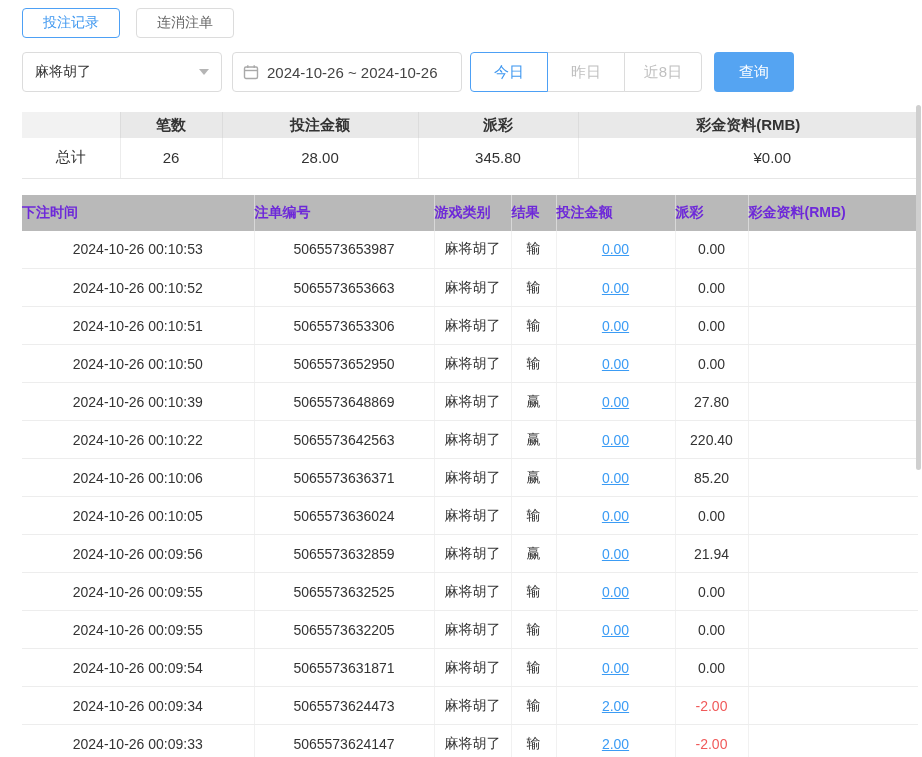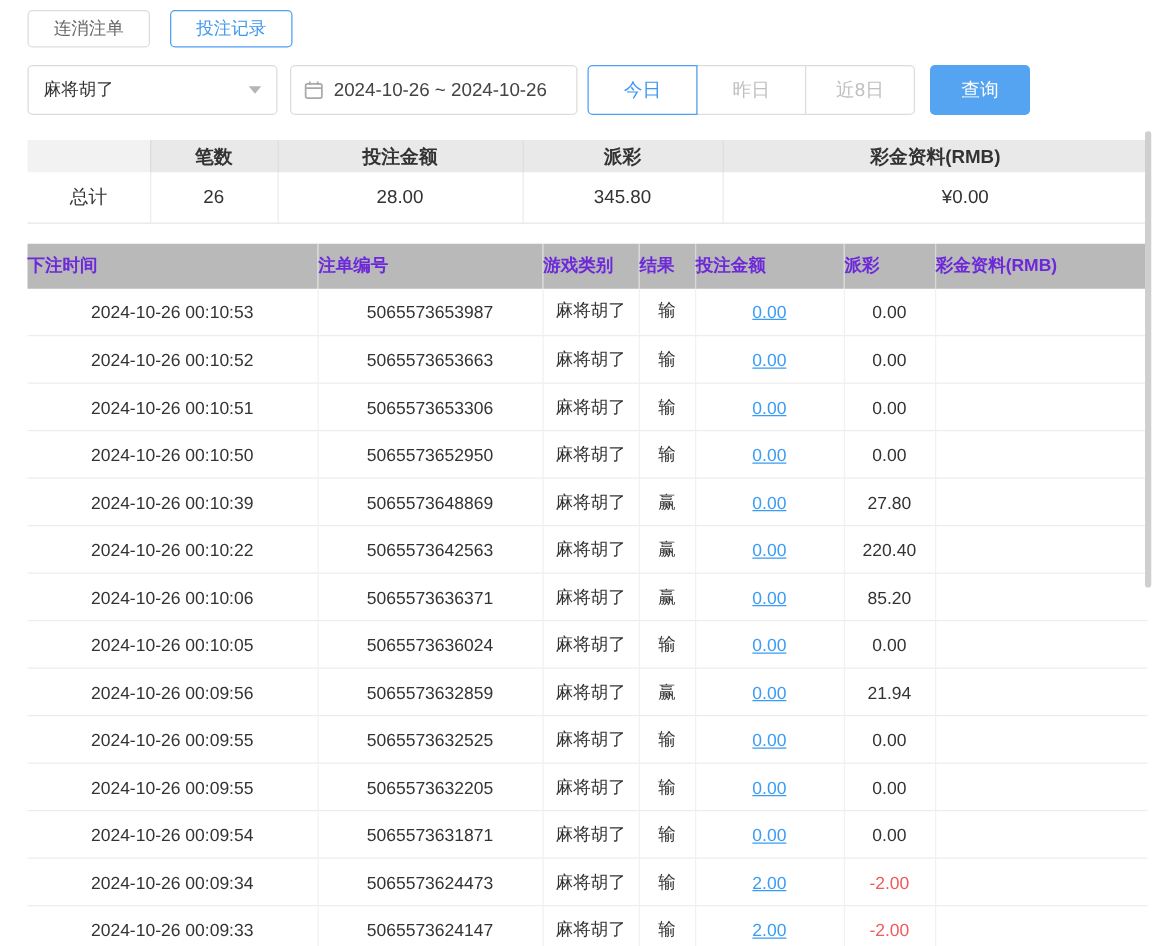--- a/index.html
+++ b/index.html
@@ -33,21 +33,21 @@
     border-right: 5px solid transparent; border-top: 6px solid #b5b5b5;
   }
   .datebox {
     width: 230px; height: 40px; border: 1px solid #dcdcdc; border-radius: 4px;
     display: flex; align-items: center; padding: 0 10px; font-size: 15px;
     color: #444; cursor: pointer; margin-right: 8px;
   }
   .datebox svg { margin-right: 8px; flex: none; }
   .btn-group { display: flex; }
   .range-btn {
-    width: 88px; height: 40px; display: flex; align-items: center; justify-content: center;
+    width: 78px; height: 40px; display: flex; align-items: center; justify-content: center;
     font-size: 15px; background: #fff; border: 1px solid #dcdcdc; cursor: pointer;
     margin-left: -1px; color: #c0c0c0;
   }
   .range-btn:first-child { border-radius: 4px 0 0 4px; margin-left: 0; }
   .range-btn:last-child { border-radius: 0 4px 4px 0; }
   .range-btn.active { border: 1px solid #4da0f5; color: #3e97f0; position: relative; z-index: 2; }
   .query-btn {
     width: 80px; height: 40px; margin-left: 12px; border: none; border-radius: 4px;
     background: #55a4f2; color: #fff; font-size: 15px; cursor: pointer;
     display: flex; align-items: center; justify-content: center;
@@ -89,22 +89,22 @@
     position: absolute; right: 1px; top: 105px; width: 5px; height: 365px;
     background: #cfcfcf; border-radius: 3px;
   }
 </style>
 </head>
 <body>
 
 <div class="page">
 
   <div class="tabs">
+    <div class="tab active">投注记录</div>
     <div class="tab inactive">连消注单</div>
-    <div class="tab active">投注记录</div>
   </div>
 
   <div class="filters">
     <div class="select">
       <span>麻将胡了</span>
       <span class="caret"></span>
     </div>
 
     <div class="datebox">
       <svg width="16" height="16" viewBox="0 0 16 16">

